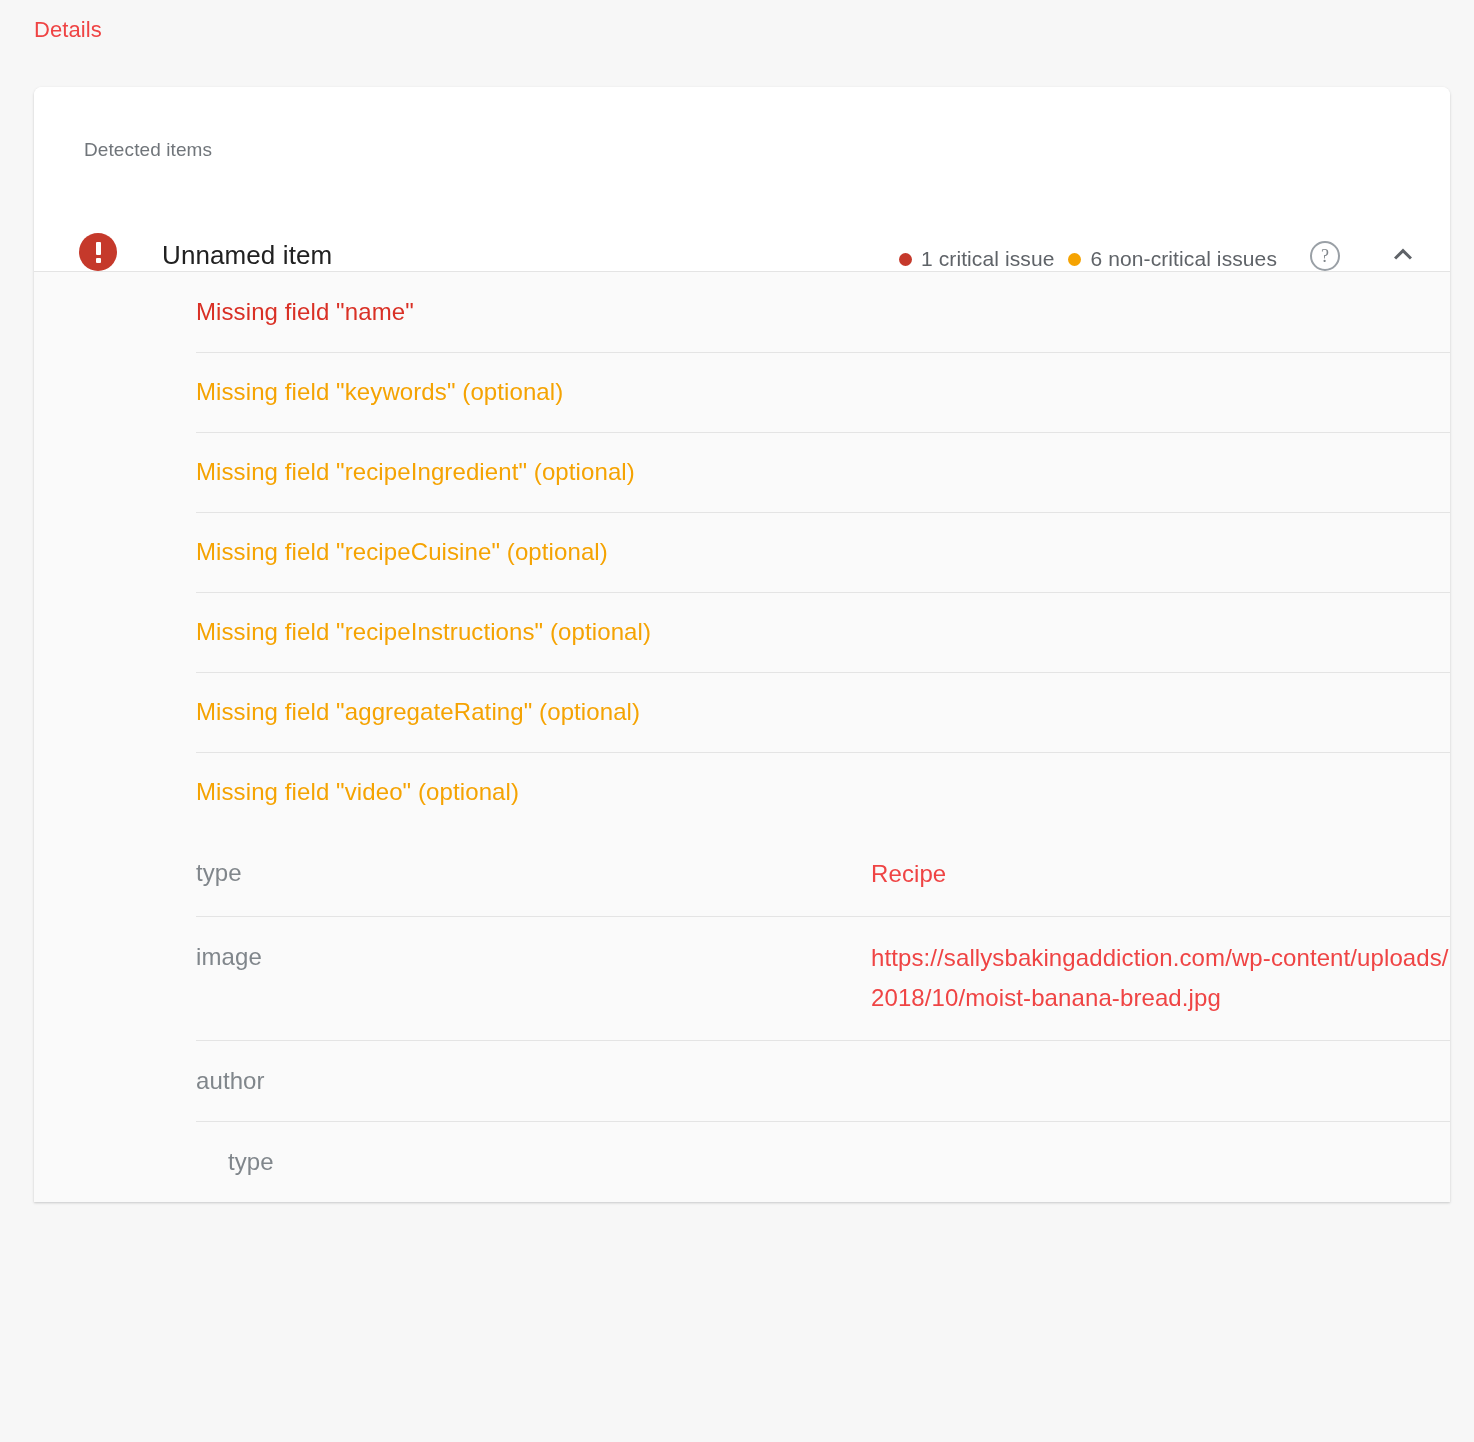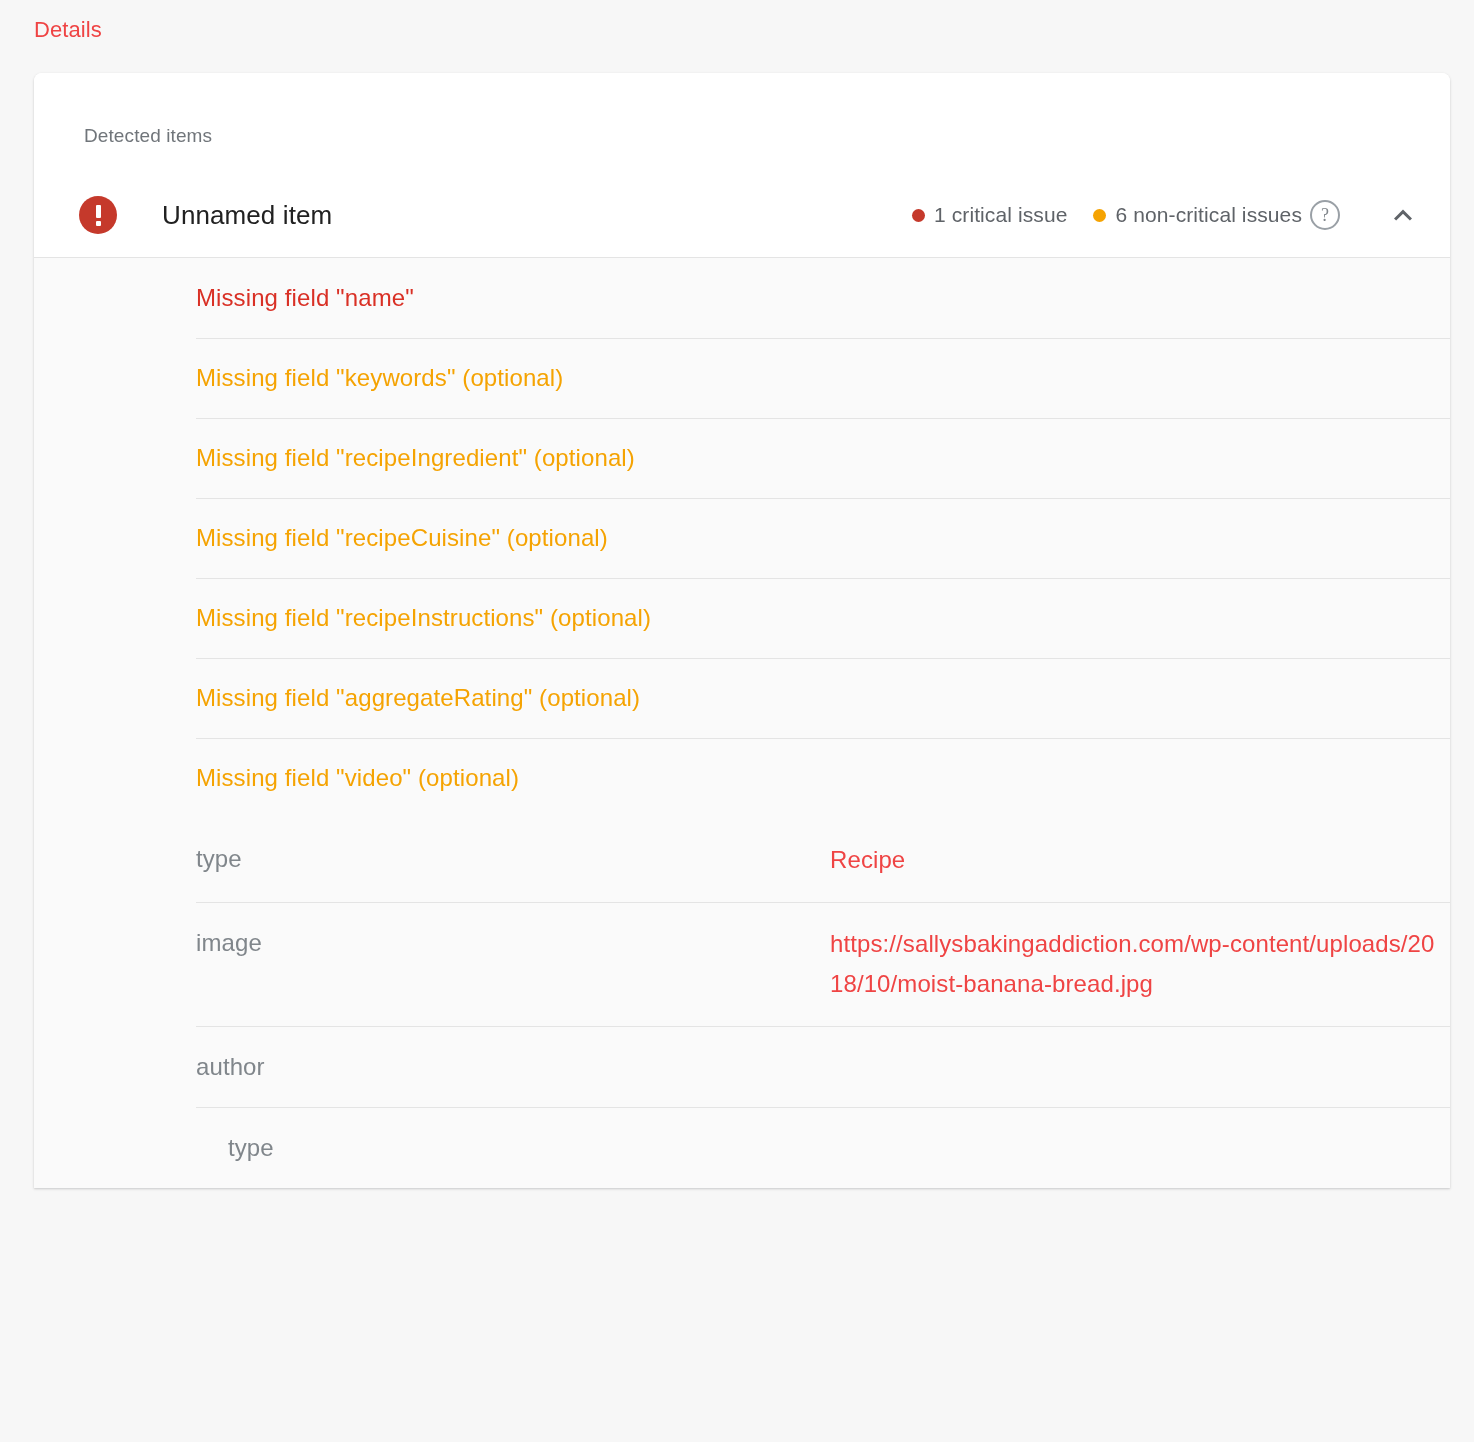--- a/index.html
+++ b/index.html
@@ -23,21 +23,21 @@
     font-size: 22px;
     color: #ef4444;
     letter-spacing: 0.1px;
     line-height: 28px;
   }
 
   
   .card {
     position: absolute;
     left: 34px;
-    top: 73px;
+    top: 87px;
     width: 1416px;
     background: #ffffff;
     border-radius: 8px 8px 0 0;
     box-shadow: 0 1px 3px rgba(60,64,67,0.16), 0 1px 2px rgba(60,64,67,0.10);
     overflow: hidden;
   }
 
   .card-header {
     background: #ffffff;
     padding: 0;
@@ -46,21 +46,21 @@
   .detected-label {
     font-size: 19px;
     color: #70757a;
     padding: 52px 0 0 50px;
     letter-spacing: 0.1px;
   }
 
   
   .item-row {
     display: flex;
-    align-items: center;
+    align-items: flex-end;
     height: 84px;
     padding: 0 30px 0 0;
     margin-top: 26px;
     border-bottom: 1px solid #e4e4e4;
   }
   .item-icon-wrap {
     width: 128px;
     display: flex;
     justify-content: center;
     align-items: center;
@@ -86,22 +86,22 @@
   .item-title {
     font-size: 26px;
     color: #212121;
     letter-spacing: 0.1px;
     flex: 1 1 auto;
   }
 
   .issue-group {
     display: flex;
     align-items: center;
-    gap: 26px;
-    margin-right: 8px;
+    gap: 14px;
+    margin-right: 33px;
   }
   .issue-chip {
     display: flex;
     align-items: center;
     font-size: 21px;
     color: #5f6368;
     letter-spacing: 0.1px;
     white-space: nowrap;
   }
   .dot {
@@ -167,20 +167,21 @@
   .row.issue .issue-text {
     font-size: 24px;
     letter-spacing: 0.1px;
   }
   .issue-text.critical { color: #d93025; }
   .issue-text.noncritical { color: #f5a302; }
 
   .row.kv {
     padding-top: 22px;
     padding-bottom: 22px;
+    gap: 41px;
   }
   .kv-key {
     width: 634px;
     flex: 0 0 auto;
     font-size: 24px;
     color: #80868b;
     letter-spacing: 0.1px;
     line-height: 37px;
   }
   .kv-key.indent { padding-left: 32px; width: 602px; }

